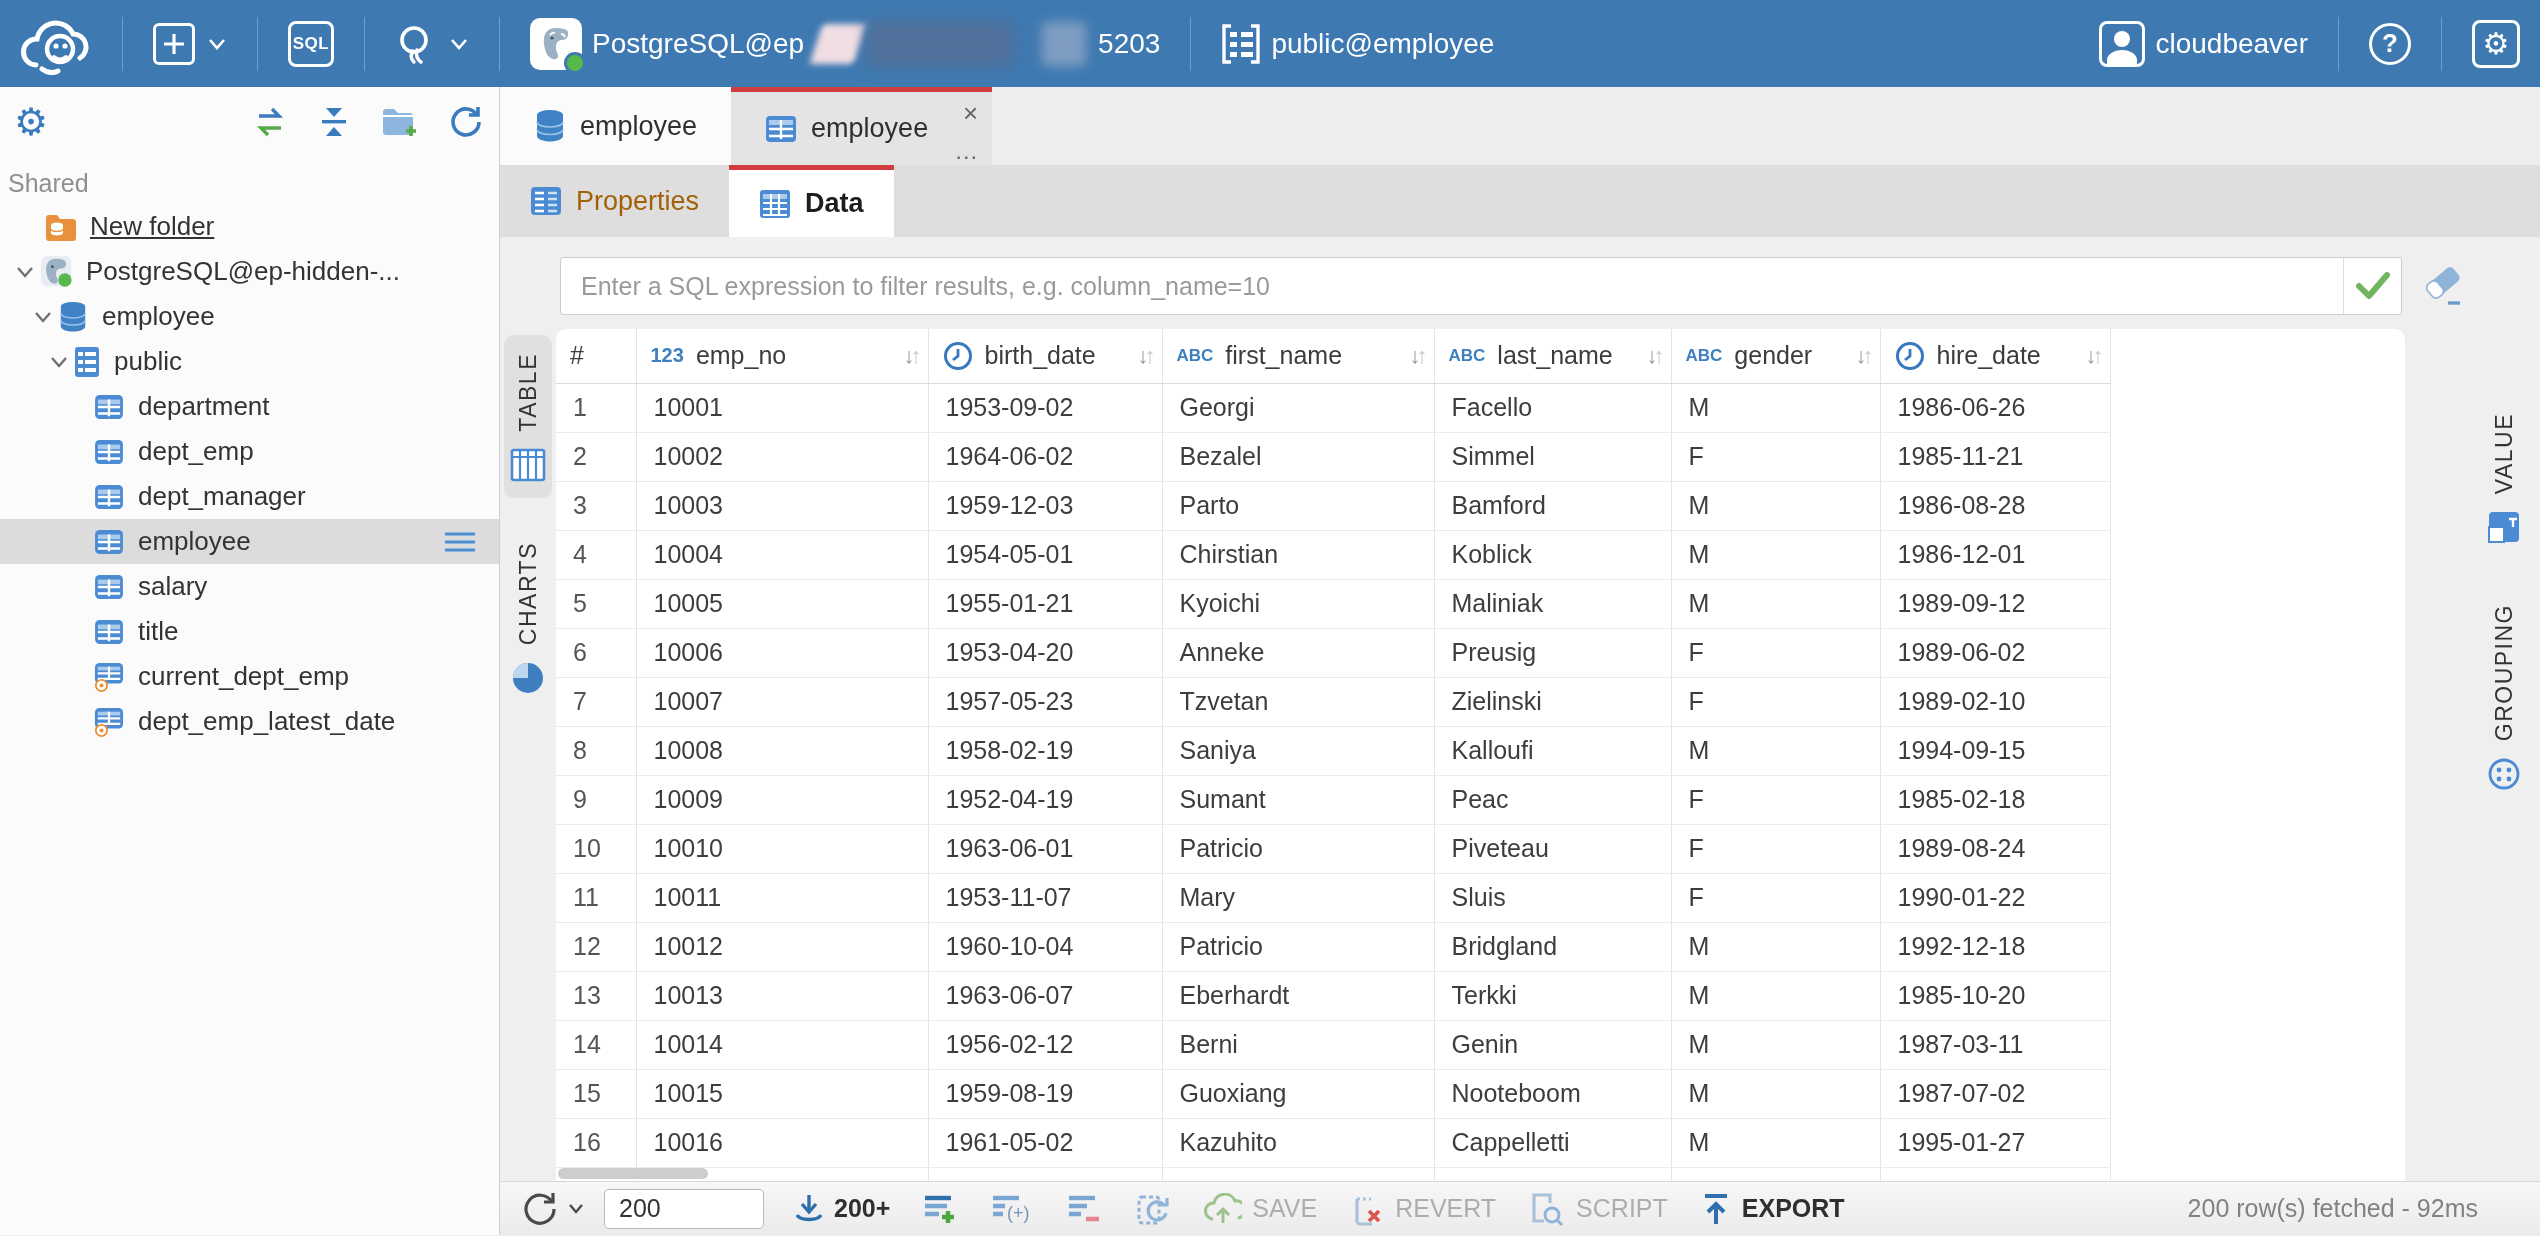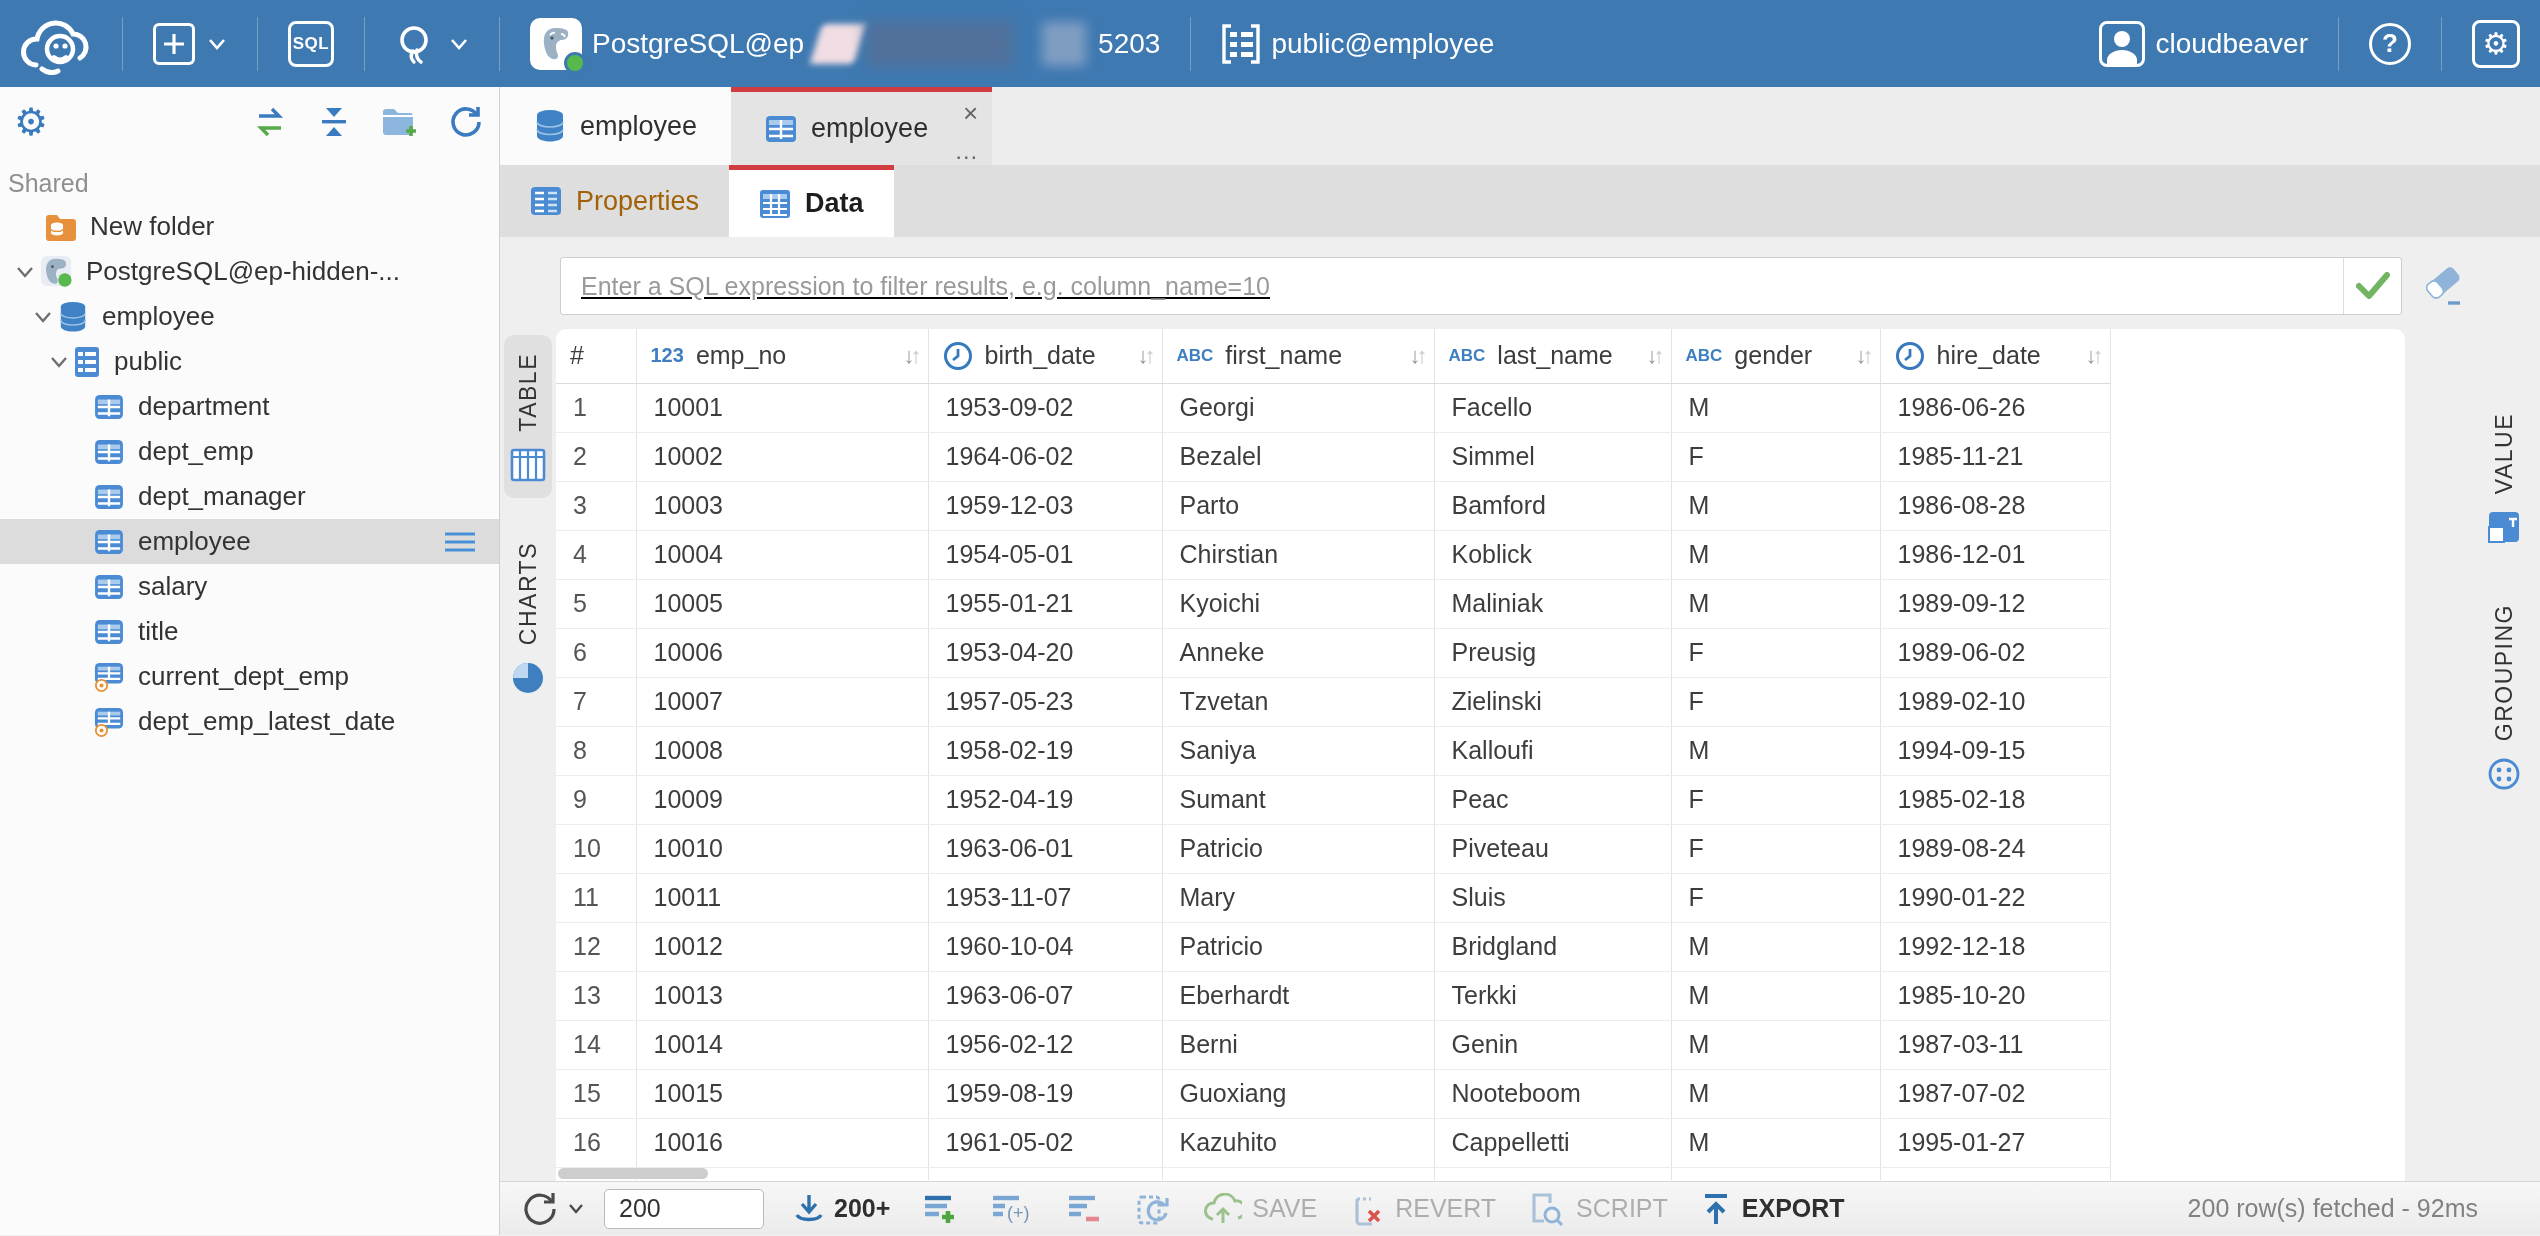--- a/index.html
+++ b/index.html
@@ -61,21 +61,21 @@
   .tab.active { background:#e4e4e4; border-top:5px solid #d13c41; padding-right:64px; }
   .tab .close { position:absolute; top:8px; right:14px; font-size:26px; color:#666; line-height:1; }
   .tab .dots { position:absolute; bottom:2px; right:14px; font-size:24px; color:#666; line-height:1; }
 
   .subtabbar { height:72px; background:#dedede; display:flex; align-items:stretch; }
   .subtab { display:flex; align-items:center; gap:14px; padding:0 30px; font-size:27px; color:#a16207; cursor:pointer; }
   .subtab.active { background:#fff; border-top:5px solid #d13c41; font-weight:bold; color:#1d1d1d; }
 
   
   .result { flex:1; background:#efefef; display:flex; flex-direction:column; min-height:0; }
-  .filter-row { padding:16px 0 10px 60px; display:flex; align-items:center; flex:0 0 92px;text-decoration:underline; }
+  .filter-row { padding:16px 0 10px 60px; display:flex; align-items:center; flex:0 0 92px; }
   .filter-box { width:1842px; height:58px; background:#fff; border:1px solid #cdcdcd; border-radius:3px;
     display:flex; align-items:center; }
   .filter-input { flex:1; height:100%; border:none; outline:none; font-size:25px; padding:0 20px;
     color:#333; font-family:inherit; background:transparent; }
   .filter-input::placeholder { color:#9a9a9a; }
   .filter-apply { width:58px; height:100%; border-left:1px solid #ddd; display:flex; align-items:center;
     justify-content:center; cursor:pointer; }
   .eraser-btn { margin-left:20px; background:none; border:none; cursor:pointer; }
 
   .grid-zone { flex:1; display:flex; min-height:0; }
@@ -241,21 +241,21 @@
           <button class="sb-btn">
             <svg width="34" height="34" viewBox="0 0 34 34">
               <path d="M28 10 A13 13 0 1 0 30 17" fill="none" stroke="#3a7bbf" stroke-width="3.6"></path>
               <path d="M20 10 h9 v-8" fill="none" stroke="#3a7bbf" stroke-width="3.6"></path>
             </svg>
           </button>
         </span>
       </div>
       <div class="shared-label">Shared</div>
       <ul class="tree">
-          <li class="tree-row" style="padding-left: 44px;">
+          <li class="tree-row" style="padding-left: 44px; text-decoration: underline;">
             <span style="display:flex">
               <svg width="32" height="28" viewBox="0 0 32 28">
                 <path d="M2 5 q0-3 3-3 h8 l3 4 h13 q3 0 3 3 v16 q0 3-3 3 H5 q-3 0-3-3z" fill="#e8913c"></path>
                 <ellipse cx="13" cy="12" rx="6" ry="2.4" fill="#fff"></ellipse>
                 <path d="M7 12 v8 c0 1.4 2.7 2.4 6 2.4 s6-1 6-2.4 v-8" fill="#fff"></path>
                 <path d="M7 16 c0 1.4 2.7 2.4 6 2.4 s6-1 6-2.4" fill="none" stroke="#e8913c" stroke-width="1.4"></path>
               </svg>
             </span>
             <span class="lbl">New folder</span>
           </li>

